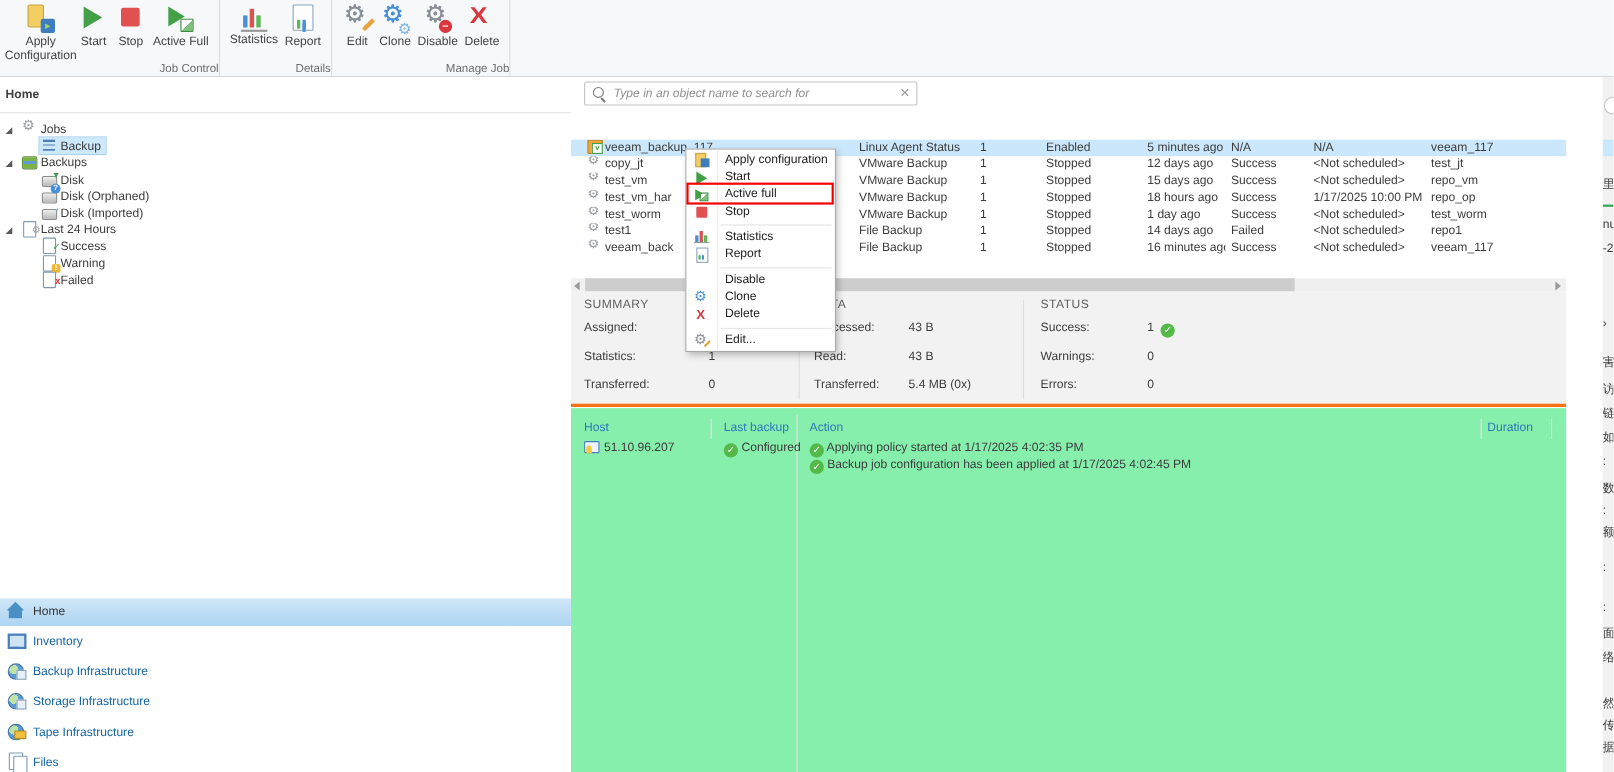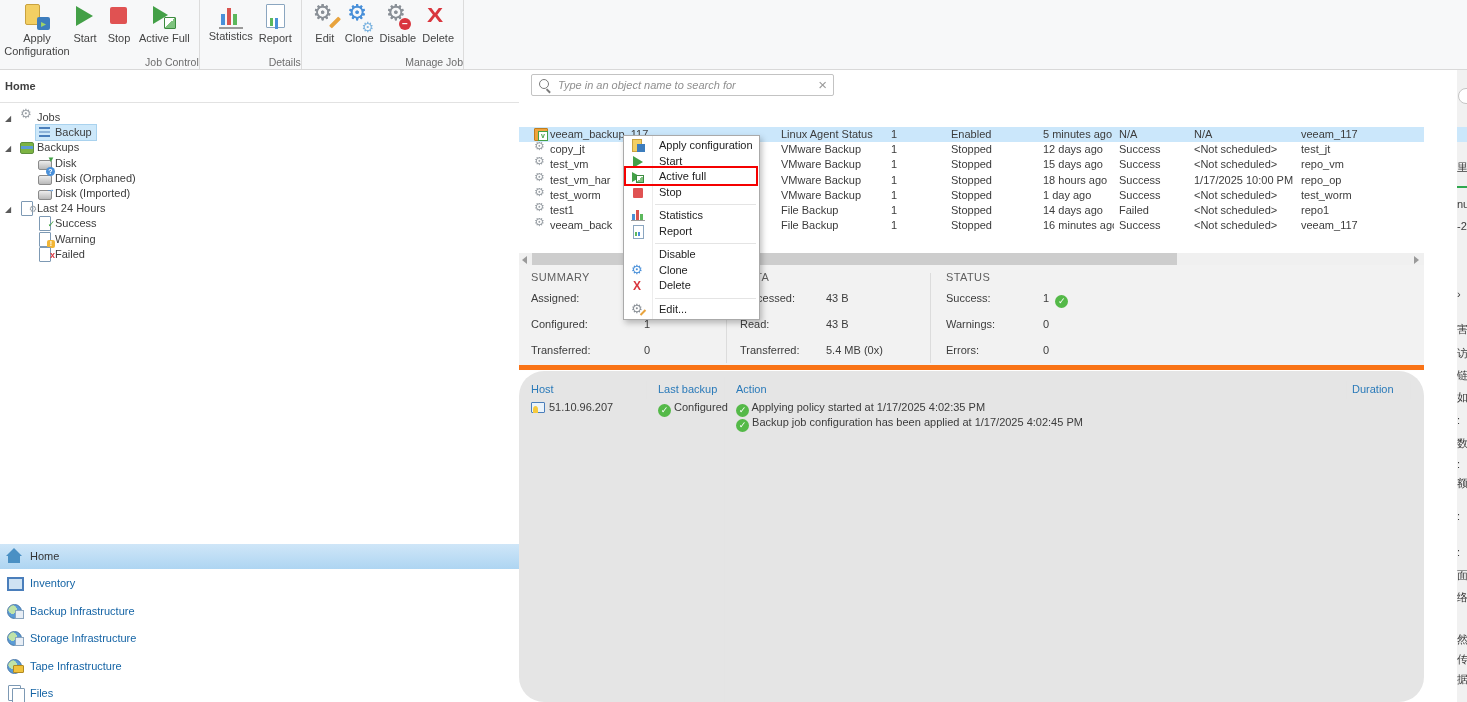--- a/index.html
+++ b/index.html
@@ -102,29 +102,29 @@
   
   #hscroll { position:absolute; left:0; top:183px; width:905px; height:12px; background:#f0f0f0; }
   .sb-arrow { position:absolute; top:0; width:12px; height:12px; }
   .sb-arrow::before { content:""; position:absolute; top:3px; width:0; height:0; border-top:4px solid transparent; border-bottom:4px solid transparent; }
   #sb-left::before { left:3px; border-right:5px solid #9a9a9a; }
   #sb-right { right:2px; }
   #sb-right::before { right:3px; border-left:5px solid #9a9a9a; }
   #sb-thumb { position:absolute; left:13px; top:0; width:645px; height:12px; background:#cdcdcd; }
 
   
-  #sumband { position:absolute; left:0; top:195px; width:905px; height:105px; background:#f2f2f2; border-bottom:5px solid #f97316; }
+  #sumband { position:absolute; left:0; top:195px; width:905px; height:105px; background:#f2f2f2; border-bottom:3px solid #f97316; }
   .vsep { position:absolute; top:8px; height:90px; width:1px; background:#dcdcdc; }
   .sec-title { position:absolute; top:6px; color:#5f5f5f; letter-spacing:.4px; }
   .kv-label { position:absolute; color:#3c3c3c; }
   .kv-value { position:absolute; color:#3c3c3c; }
   .chk { display:inline-block; width:13px; height:13px; border-radius:50%; background:#54b948; color:#fff; font-size:9px; line-height:13px; text-align:center; vertical-align:-2px; }
 
   
-  #details { position:absolute; left:0; top:301px; width:905px; height:331px; background:#e5e5e5;border-radius:25px; }
+  #details { position:absolute; left:0; top:301px; width:905px; height:331px; background:#86efac; }
   .dh { position:absolute; top:12px; color:#2a7ab9; white-space:nowrap; }
   .dsep { position:absolute; width:1px; background:#e4e4e4; }
   .ih-linux { display:inline-block; position:relative; width:14px; height:11px; border:1px solid #4a7ebb; background:#eaf3fb; border-radius:1px; margin-right:4px; vertical-align:-2px; }
   .ih-linux::after { content:""; position:absolute; left:1px; bottom:-1px; width:5px; height:7px; background:#f5c93d; border-radius:50% 50% 0 0; }
   .act-row { position:absolute; white-space:nowrap; color:#3c3c3c; }
 
   
   #ctxmenu { position:absolute; left:623px; top:135px; width:137px; background:#fff; border:1px solid #aaa; box-shadow:2px 3px 6px rgba(0,0,0,.25); padding:2px 0; z-index:50; }
   #ctxmenu::before { content:""; position:absolute; left:28px; top:0; bottom:0; width:1px; background:#ececec; }
   .cmi { position:relative; height:15.5px; line-height:15.5px; padding-left:35px; color:#222; cursor:default; white-space:nowrap; }
@@ -371,21 +371,21 @@
       <span class="sb-arrow" id="sb-left"></span>
       <span id="sb-thumb"></span>
       <span class="sb-arrow" id="sb-right"></span>
     </div>
     <div id="sumband">
         <div class="vsep" style="left:207px"></div>
    <div class="vsep" style="left:411px"></div>
         <div class="sec-title" style="left:12px">SUMMARY</div>
         <div class="kv-label" style="left:12px;top:27px">Assigned:</div>
        <div class="kv-value" style="left:125px;top:27px"></div>
-        <div class="kv-label" style="left:12px;top:53px">Configured:</div>
+        <div class="kv-label" style="left:12px;top:53px">Statistics:</div>
        <div class="kv-value" style="left:125px;top:53px">1</div>
         <div class="kv-label" style="left:12px;top:79px">Transferred:</div>
        <div class="kv-value" style="left:125px;top:79px">0</div>
         <div class="sec-title" style="left:221px">DATA</div>
         <div class="kv-label" style="left:221px;top:27px">Processed:</div>
        <div class="kv-value" style="left:307px;top:27px">43 B</div>
         <div class="kv-label" style="left:221px;top:53px">Read:</div>
        <div class="kv-value" style="left:307px;top:53px">43 B</div>
         <div class="kv-label" style="left:221px;top:79px">Transferred:</div>
        <div class="kv-value" style="left:307px;top:79px">5.4 MB (0x)</div>

